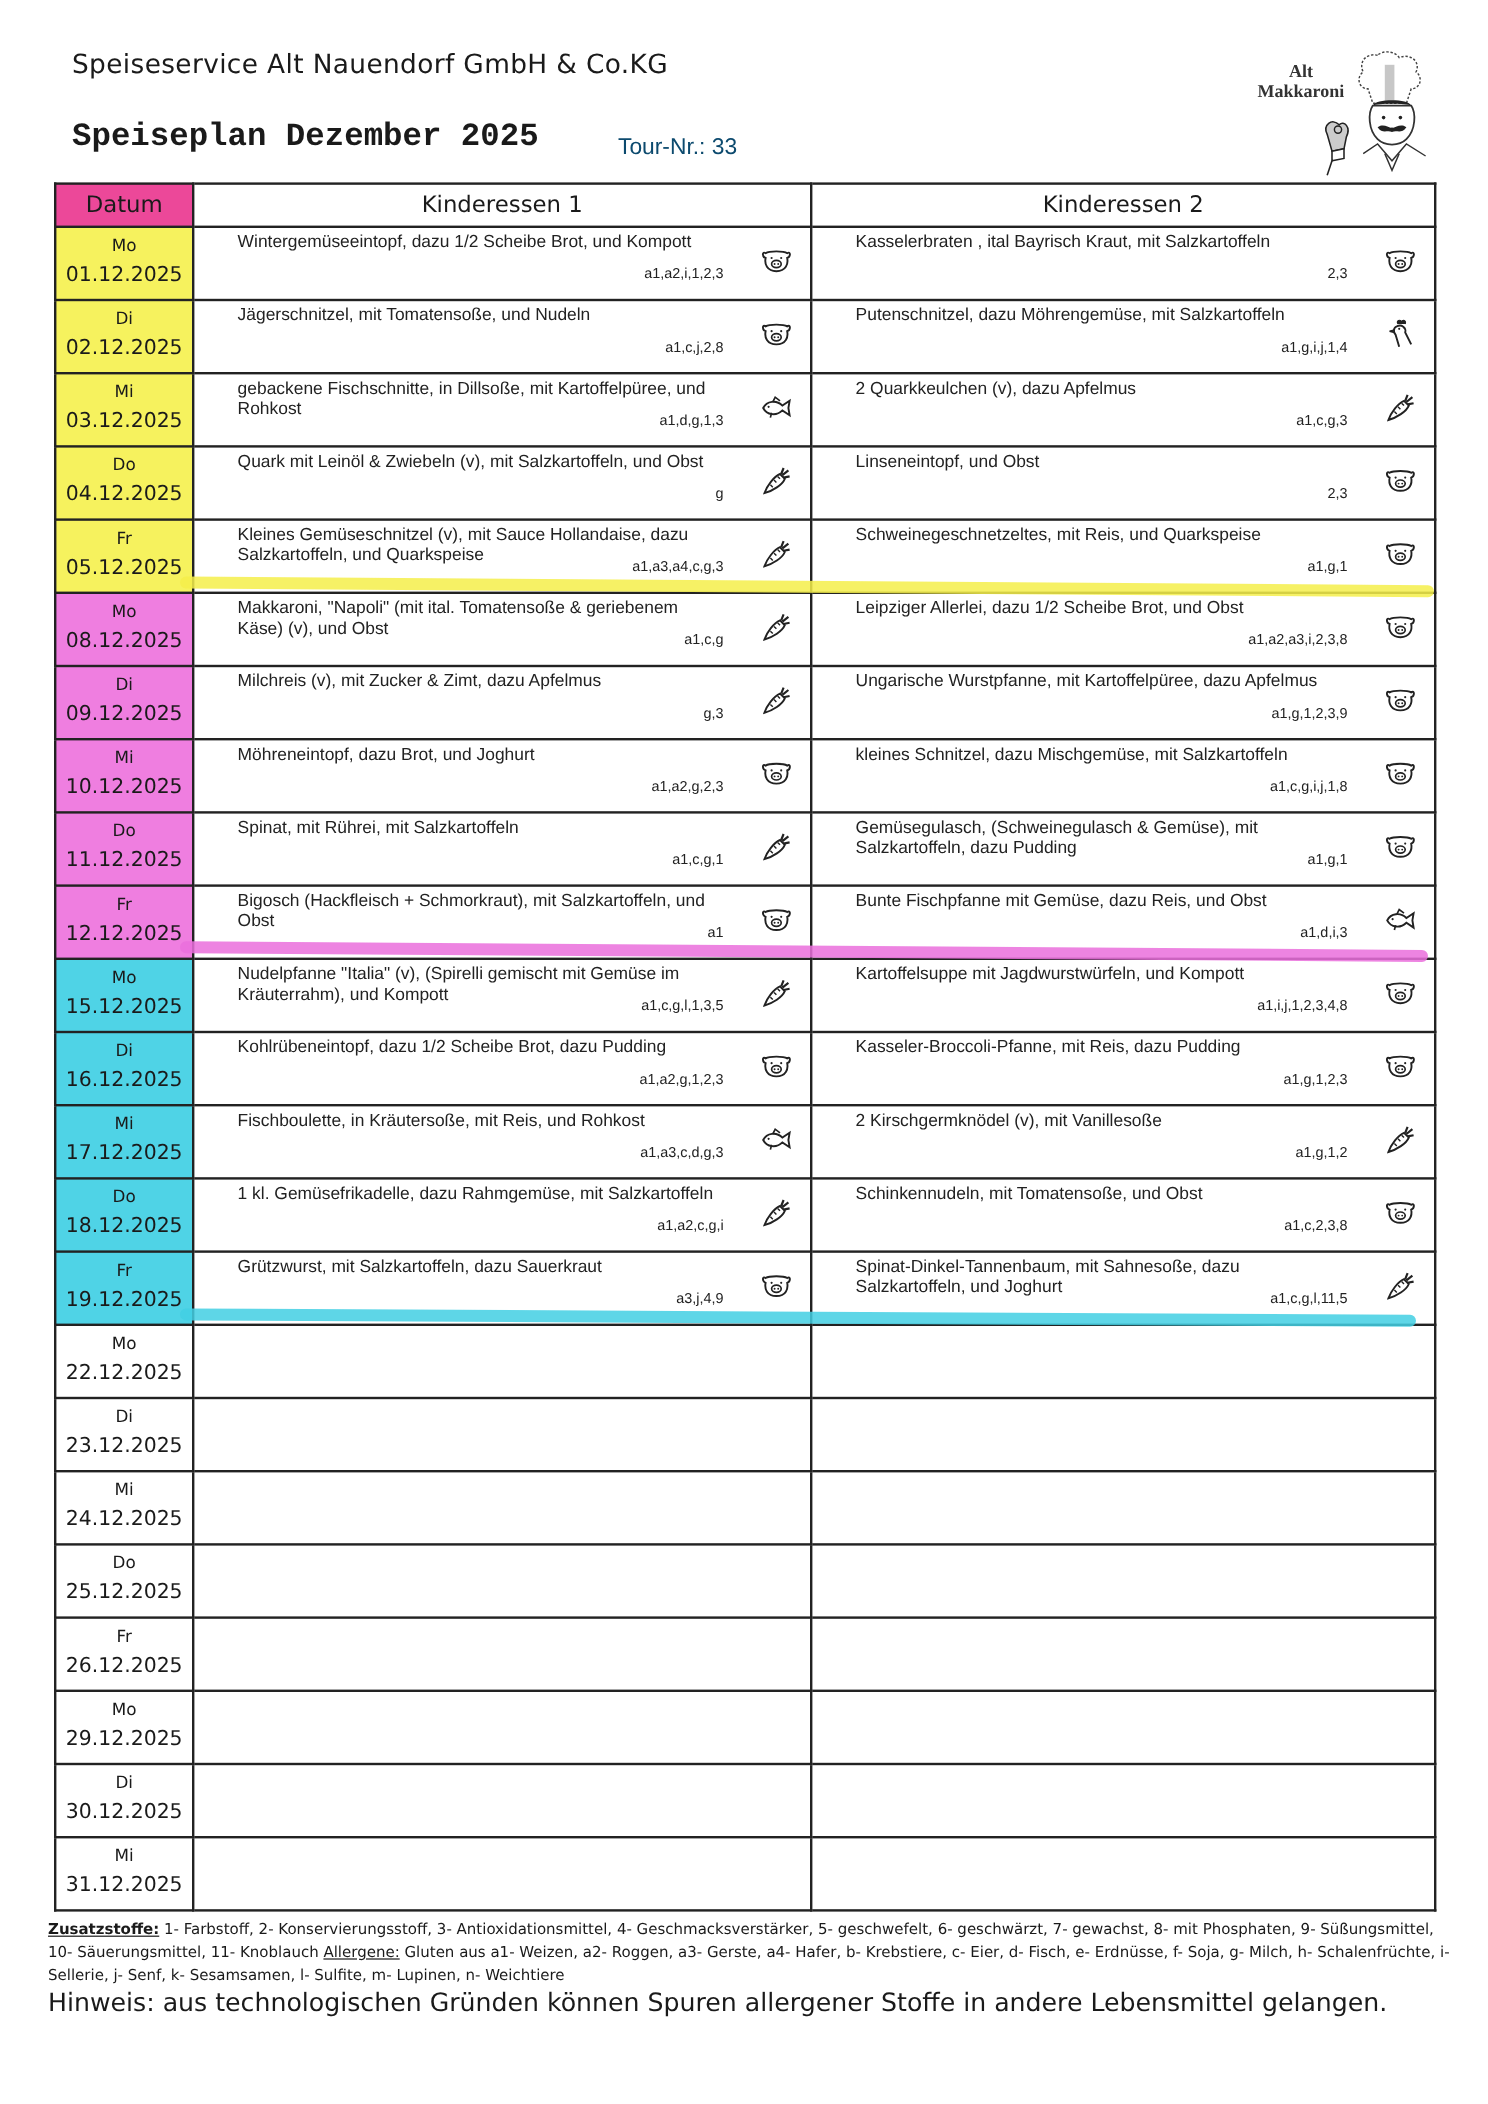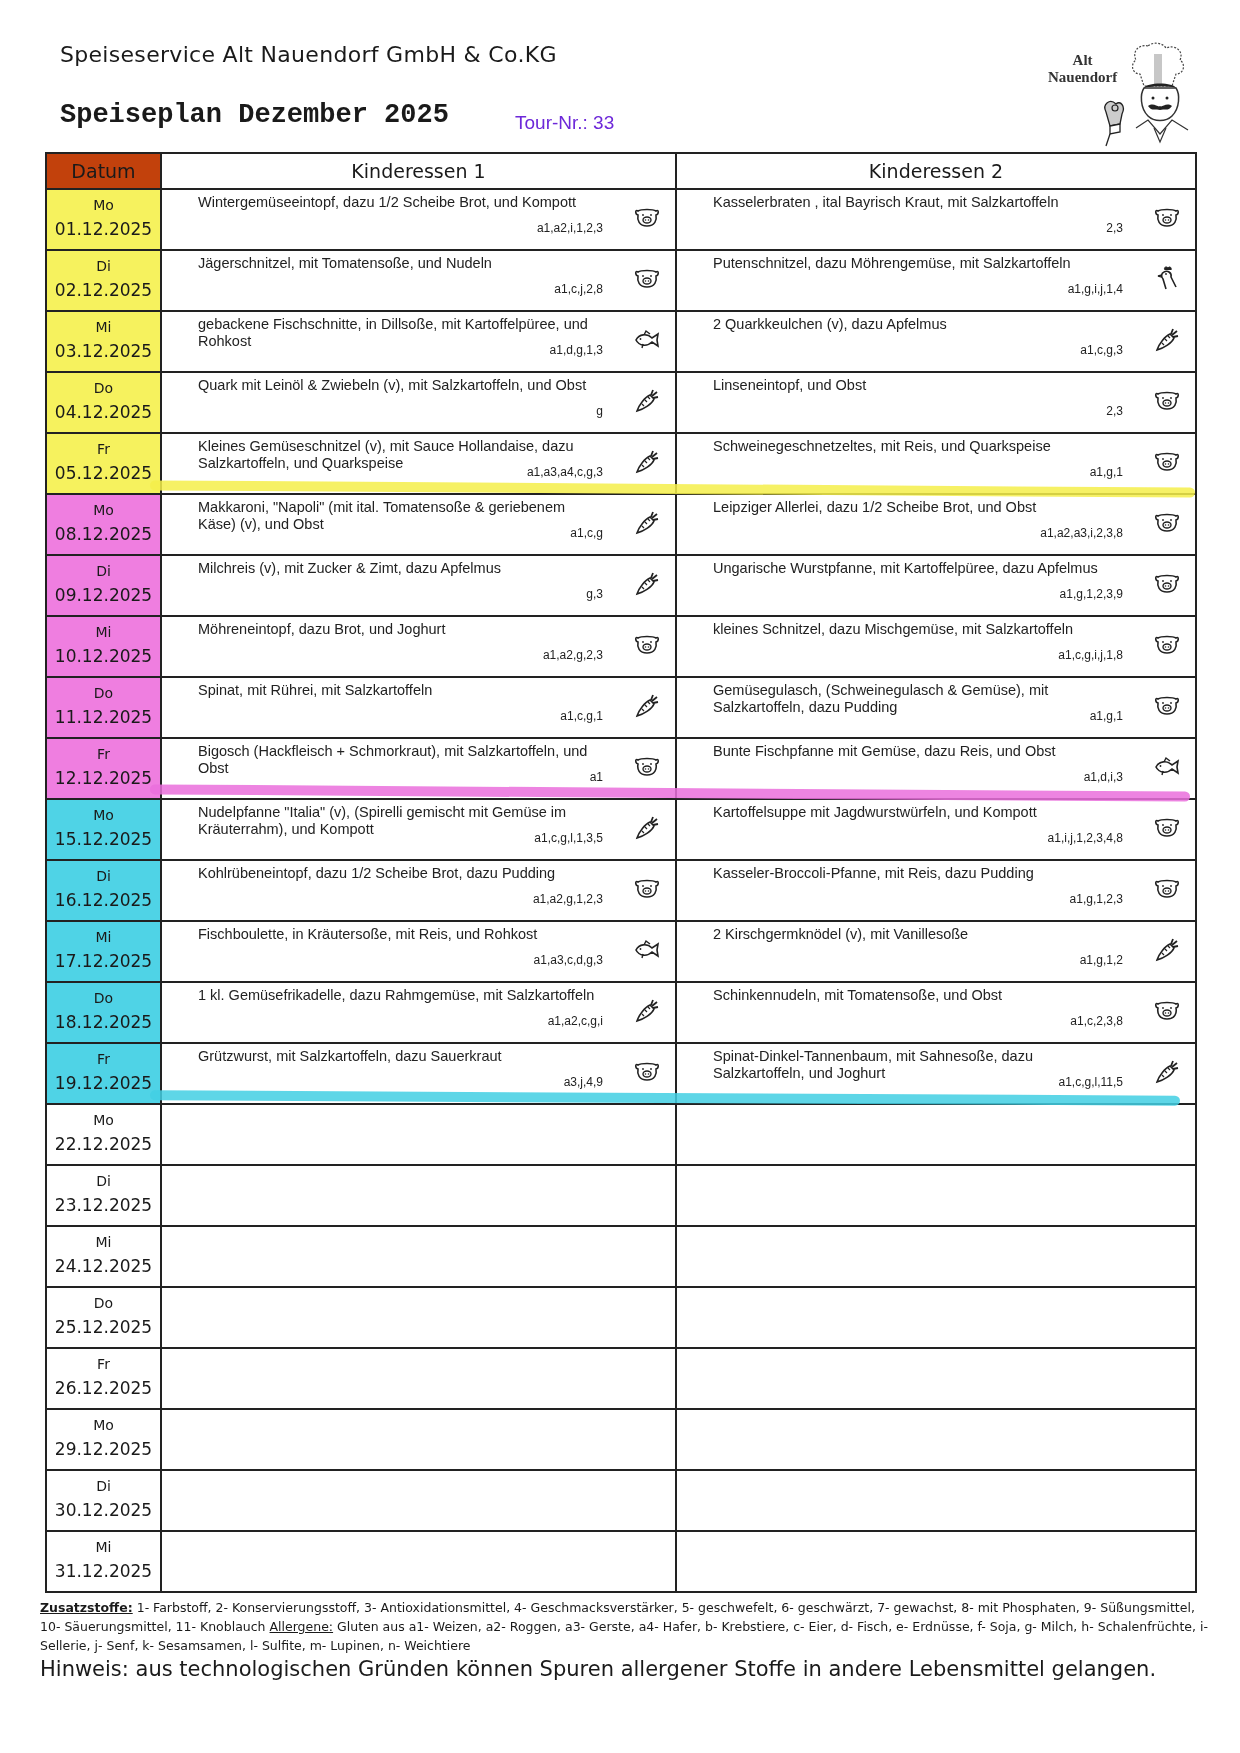--- a/index.html
+++ b/index.html
@@ -1,30 +1,30 @@
 <!DOCTYPE html>
 <html><head>
 <meta charset="utf-8">
 <style>
   html, body { margin: 0; padding: 0; background: #ffffff; }
   body { width: 1240px; height: 1753px; position: relative; overflow: hidden; font-family: "DejaVu Sans", sans-serif; color: #1a1a1a; }
   .company { position: absolute; left: 60px; top: 42px; font-size: 22px; font-family: "DejaVu Sans", sans-serif; letter-spacing: 0.3px; }
   .plan-title { position: absolute; left: 60px; top: 100px; font-size: 27px; font-weight: bold; font-family: Liberation Mono, monospace; }
-  .tour { position: absolute; left: 515px; top: 112px; font-size: 19px; font-family: "Liberation Sans", sans-serif; color: #6d28d9; }
+  .tour { position: absolute; left: 515px; top: 112px; font-size: 19px; font-family: "Liberation Sans", sans-serif; color: #0c4a6e; }
   .logo { position: absolute; left: 1040px; top: 42px; width: 150px; height: 115px; }
   .logo-text { position: absolute; left: 8px; top: 10px; font-family: Liberation Serif, serif; font-size: 15px; line-height: 17px; text-align: center; font-weight: bold; color: #333; }
   .logo-text span { display: block; }
 
   .menu-table { position: absolute; left: 45px; top: 152px; width: 1150px; border-collapse: collapse; table-layout: fixed; }
   .menu-table th, .menu-table td { border: 2px solid #222; padding: 0; vertical-align: top; }
   .menu-table th { height: 34px; font-weight: normal; font-size: 19px; font-family: "DejaVu Sans", sans-serif; vertical-align: middle; }
   .col-date { width: 115px; }
   .col-m1 { width: 515px; }
   .col-m2 { width: 520px; }
-  .th-date { background: #c2410c; }
+  .th-date { background: #ec4899; }
   .date-cell { height: 59px; text-align: center; font-family: "DejaVu Sans", sans-serif; }
   .date-cell .dow { display: block; font-size: 14px; font-weight: normal; margin-top: 4px; line-height: 22px; }
   .date-cell .dt { display: block; font-size: 17px; line-height: 26px; }
   .wk1 { background: #f6f25e; }
   .wk2 { background: #ef7ee0; }
   .wk3 { background: #4fd3e6; }
   .empty-date { background: #ffffff; }
 
   .meal { position: relative; height: 49px; }
   .meal .desc { position: absolute; left: 36px; top: 4px; right: 80px; font-family: "Liberation Sans", sans-serif; font-size: 14.5px; line-height: 17px; color: #222; }
@@ -46,21 +46,21 @@
 </head>
 <body>
 
 <div class="company">Speiseservice Alt Nauendorf GmbH &amp; Co.KG</div>
 <div class="plan-title">Speiseplan Dezember 2025</div>
 <div class="tour">Tour-Nr.: 33</div>
 
 <div class="logo">
   <div class="logo-text">
     <span>Alt</span>
-    <span>Nauendorf</span>
+    <span>Makkaroni</span>
   </div>
   <svg width="150" height="115" viewBox="0 0 150 115" style="position:absolute;left:0;top:0;">
     <path d="M108 4 C98 2 92 10 96 18 C90 22 92 32 100 32 L104 44 L132 44 L136 32 C144 32 146 22 140 18 C144 10 136 2 126 6 C122 0 112 0 108 4 Z" fill="#fff" stroke="#444" stroke-width="1.2" stroke-dasharray="2 1.5"></path>
     <rect x="114" y="12" width="8" height="30" fill="#999" opacity="0.55"></rect>
     <path d="M104 46 C100 52 100 66 108 74 C114 80 126 80 132 74 C140 66 140 52 136 46 Z" fill="#fff" stroke="#333" stroke-width="1.5"></path>
     <path d="M104 46 C106 40 134 40 136 46 C132 44 108 44 104 46 Z" fill="#222"></path>
     <circle cx="113" cy="56" r="1.5" fill="#222"></circle>
       <circle cx="127" cy="56" r="1.5" fill="#222"></circle>
     <path d="M108 64 C114 60 118 66 120 64 C122 66 126 60 132 64 C128 70 124 66 120 68 C116 66 112 70 108 64 Z" fill="#222"></path>
     <path d="M96 86 L108 78 L120 92 L132 78 L148 88" fill="none" stroke="#333" stroke-width="1.2"></path>

